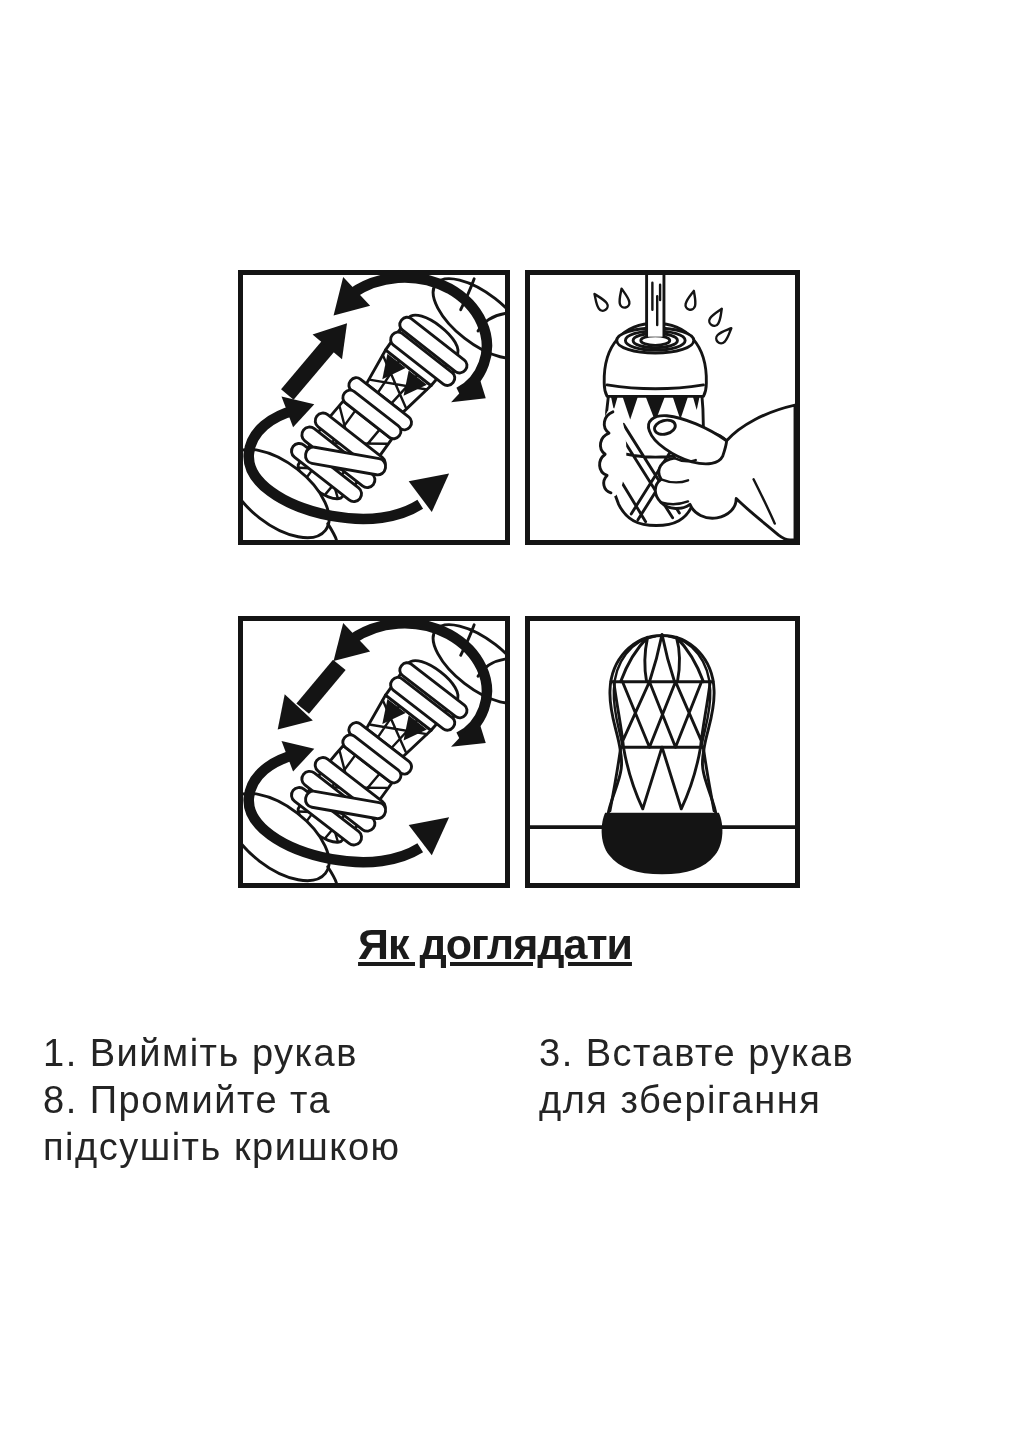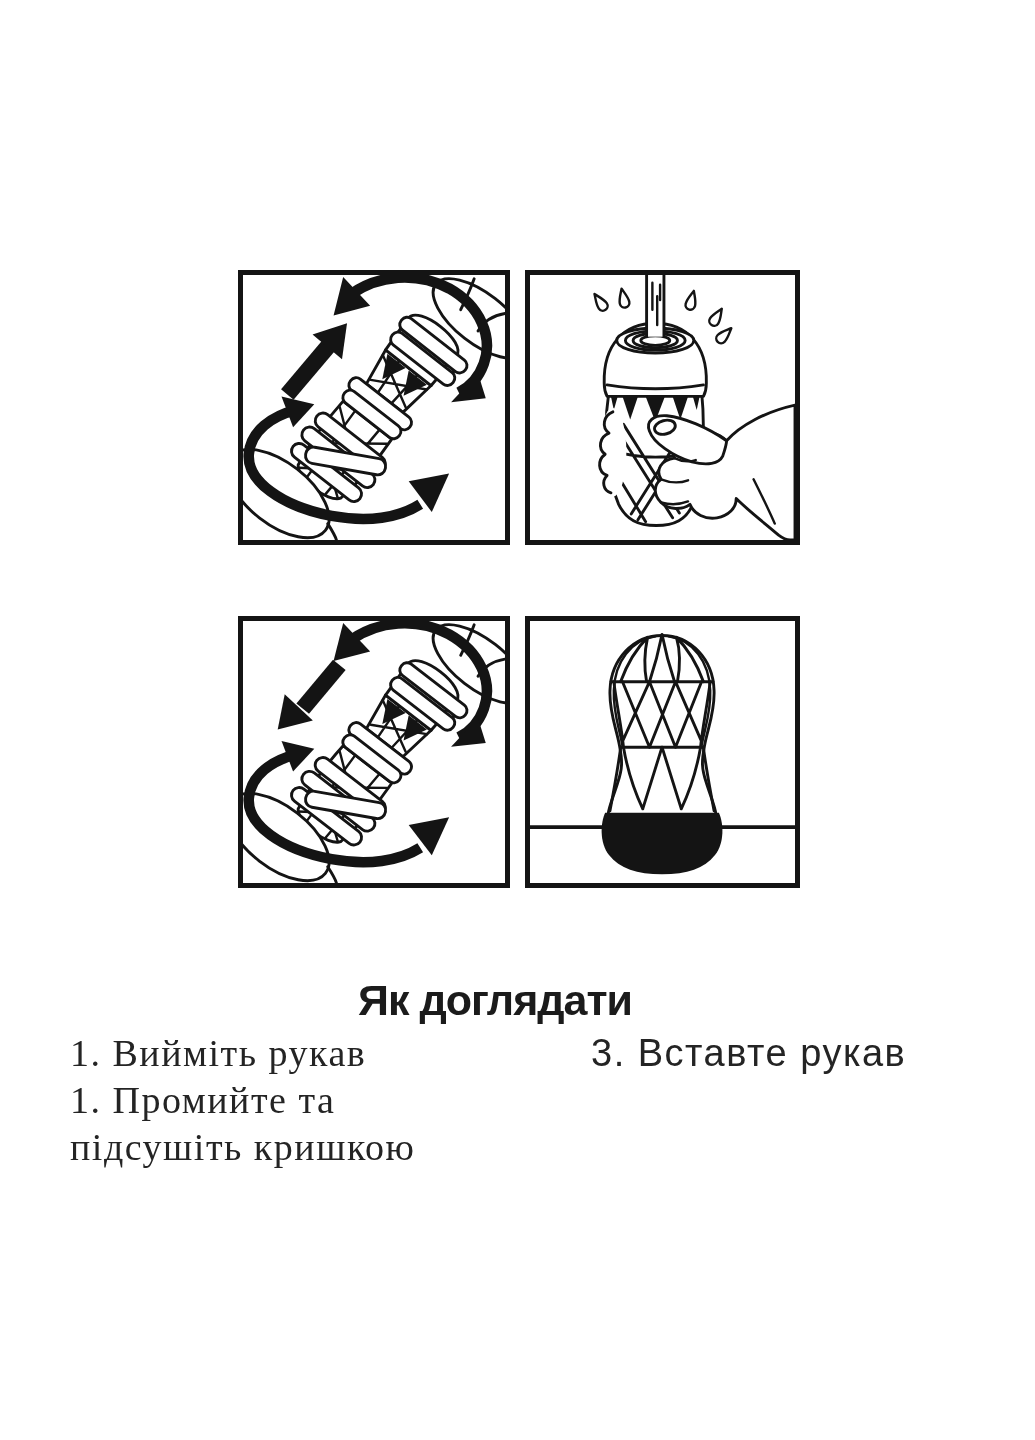--- a/index.html
+++ b/index.html
@@ -16,33 +16,34 @@
     box-sizing:border-box;
     border:5px solid #141414;
     background:#ffffff;
   }
   .panel svg{display:block;width:100%;height:100%;}
   .panel-a{left:238px;top:270px;width:272px;height:275px;}
   .panel-b{left:525px;top:270px;width:275px;height:275px;}
   .panel-c{left:238px;top:616px;width:272px;height:272px;}
   .panel-d{left:525px;top:616px;width:275px;height:272px;}
   .heading{
-    position:absolute;left:0;top:976px;width:990px;
+    position:absolute;left:0;top:920px;width:990px;
     text-align:center;
     font-size:43px;font-weight:bold;letter-spacing:-1px;
     color:#1b1b1b;
+    text-decoration:underline;
   }
   .steps-col{
     position:absolute;top:1030px;
     font-size:38px;line-height:47px;letter-spacing:1.5px;
     color:#242424;
     white-space:nowrap;
   }
-  .steps-left{left:70px;font-family:Liberation Serif, serif;}
-  .steps-right{left:591px;}
+  .steps-left{left:43px;}
+  .steps-right{left:539px;}
   .ink-line{fill:none;stroke:#141414;stroke-width:3;stroke-linecap:round;stroke-linejoin:round;}
   .ink-thin{fill:none;stroke:#141414;stroke-width:2.5;stroke-linecap:round;stroke-linejoin:round;}
   .ink-arc{fill:none;stroke:#141414;stroke-width:11;stroke-linecap:butt;}
   .white-shape{fill:#ffffff;stroke:#141414;stroke-width:3;stroke-linejoin:round;}
   .black-fill{fill:#141414;stroke:none;}
 </style>
 </head>
 <body>
 
 <div class="page">
@@ -180,20 +181,21 @@
         <path class="ink-line" d="M 97,131 C 101,154 108,176 117,195 M 137,131 C 130,154 123,176 117,195 M 137,131 C 144,154 151,176 157,195 M 177,131 C 173,154 166,176 157,195 M 94,132 C 91,154 87,176 83,197 M 180,132 C 183,154 187,176 191,197"></path>
       </g>
       <path class="black-fill" d="M 78,199 L 196,199 C 201,210 202,230 192,243 C 181,257 163,263 137,263 C 111,263 93,257 82,243 C 72,230 73,210 78,199 Z"></path>
     </svg>
   </div>
 
   <div class="heading">Як доглядати</div>
 
   <div class="steps-col steps-left">
     <div>1. Вийміть рукав</div>
-    <div>1. Промийте та</div>
+    <div>8. Промийте та</div>
     <div>підсушіть кришкою</div>
   </div>
   <div class="steps-col steps-right">
     <div>3. Вставте рукав</div>
+    <div>для зберігання</div>
   </div>
 
 </div>
 
 </body></html>

